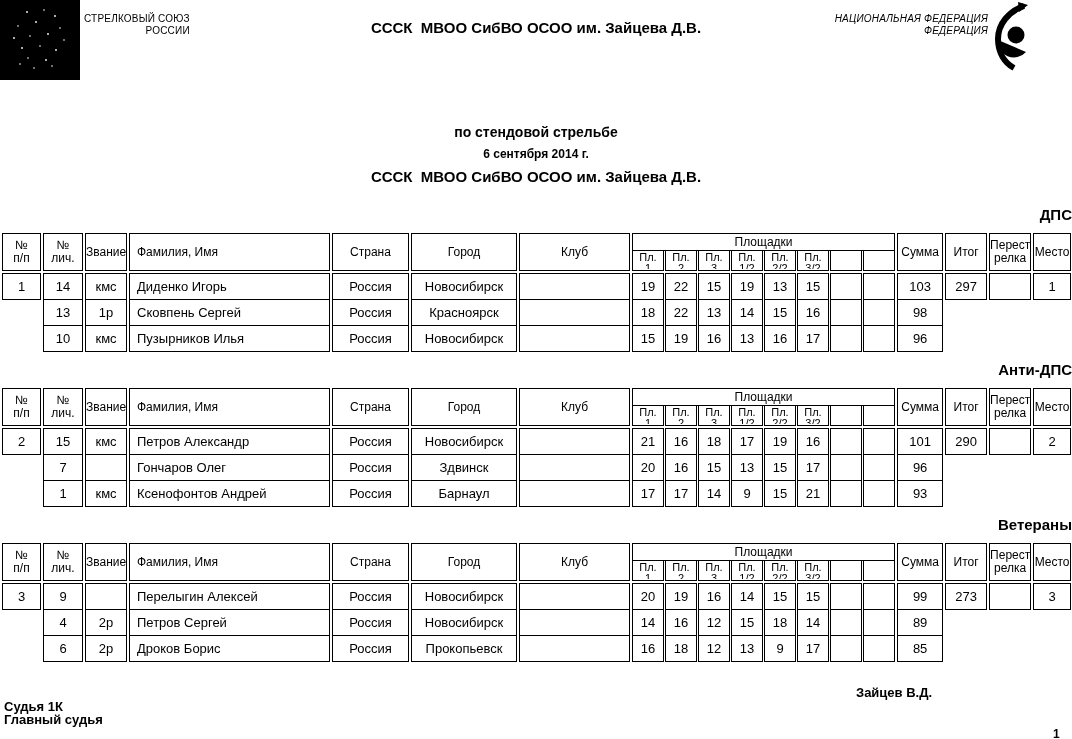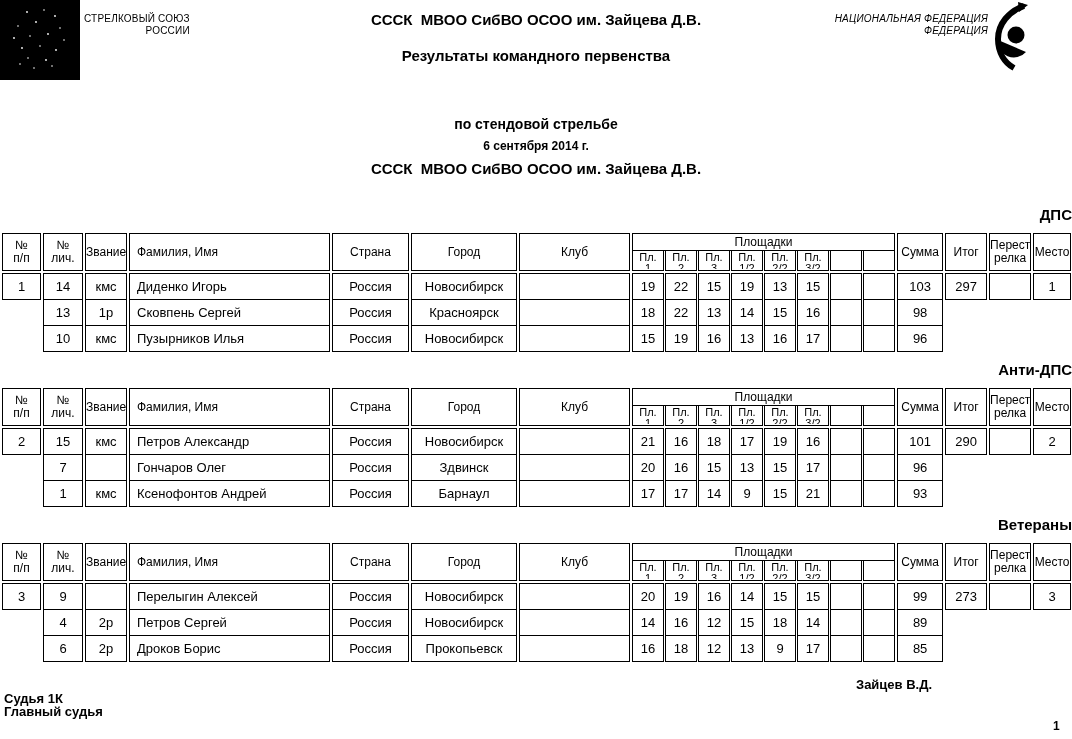--- a/index.html
+++ b/index.html
@@ -1,20 +1,20 @@
 <!DOCTYPE html>
 <html><head>
 <meta charset="utf-8">
 <style>
   html,body{margin:0;padding:0;background:#fff;}
   .page{position:relative;width:1072px;height:739px;background:#fff;overflow:hidden;
         font-family:"Liberation Sans",sans-serif;color:#000;}
   .abs{position:absolute;}
   .ctr{left:0;right:0;text-align:center;}
-  .b{font-weight:bold;}
+  .b{font-weight:bold;margin-top:8px;}
   .prew{white-space:pre;}
   .pre{white-space:pre-line;}
 
   
   .logo-left{left:0;top:0;width:80px;height:80px;}
   .org-left{left:84px;top:13px;font-size:10px;line-height:11.5px;letter-spacing:.2px;text-align:right;}
   .org-right{right:84px;top:13px;font-size:10px;line-height:11.5px;text-align:right;letter-spacing:.2px;font-style:italic;}
   .logo-right{left:992px;top:2px;width:36px;height:70px;}
   .t-org{top:11px;font-size:15px;}
   .t-report{top:47px;font-size:15px;}
@@ -96,21 +96,20 @@
   <div class="abs logo-right">
     <svg width="36" height="70" viewBox="0 0 36 70" xmlns="http://www.w3.org/2000/svg">
       <path d="M32 4 C17 9 6 22 6 37 C6 51 13 61 22 66" stroke="#000" stroke-width="6" fill="none"></path>
       <path d="M26 0 L36 3 L27 10 Z" fill="#000"></path>
       <path d="M6 38 A16 16 0 0 0 34 50 L6 38 Z" fill="#000"></path>
       <circle cx="24" cy="33" r="8.5" fill="#000"></circle>
     </svg>
   </div>
 
   <div class="abs ctr b prew t-org">СССК  МВОО СибВО ОСОО им. Зайцева Д.В.</div>
-  <div class="abs ctr b t-report">Результаты командного первенства</div>
   <div class="abs ctr b t-ev2">по стендовой стрельбе</div>
   <div class="abs ctr b t-date">6 сентября 2014 г.</div>
   <div class="abs ctr b prew t-venue">СССК  МВОО СибВО ОСОО им. Зайцева Д.В.</div>
 
   <div class="abs ctr section-title st-1">ДПС</div>
   <div class="tblwrap tw-1">
       <table class="res">
         <colgroup>
           <col style="width: 38px;">
           <col style="width: 3px;">

